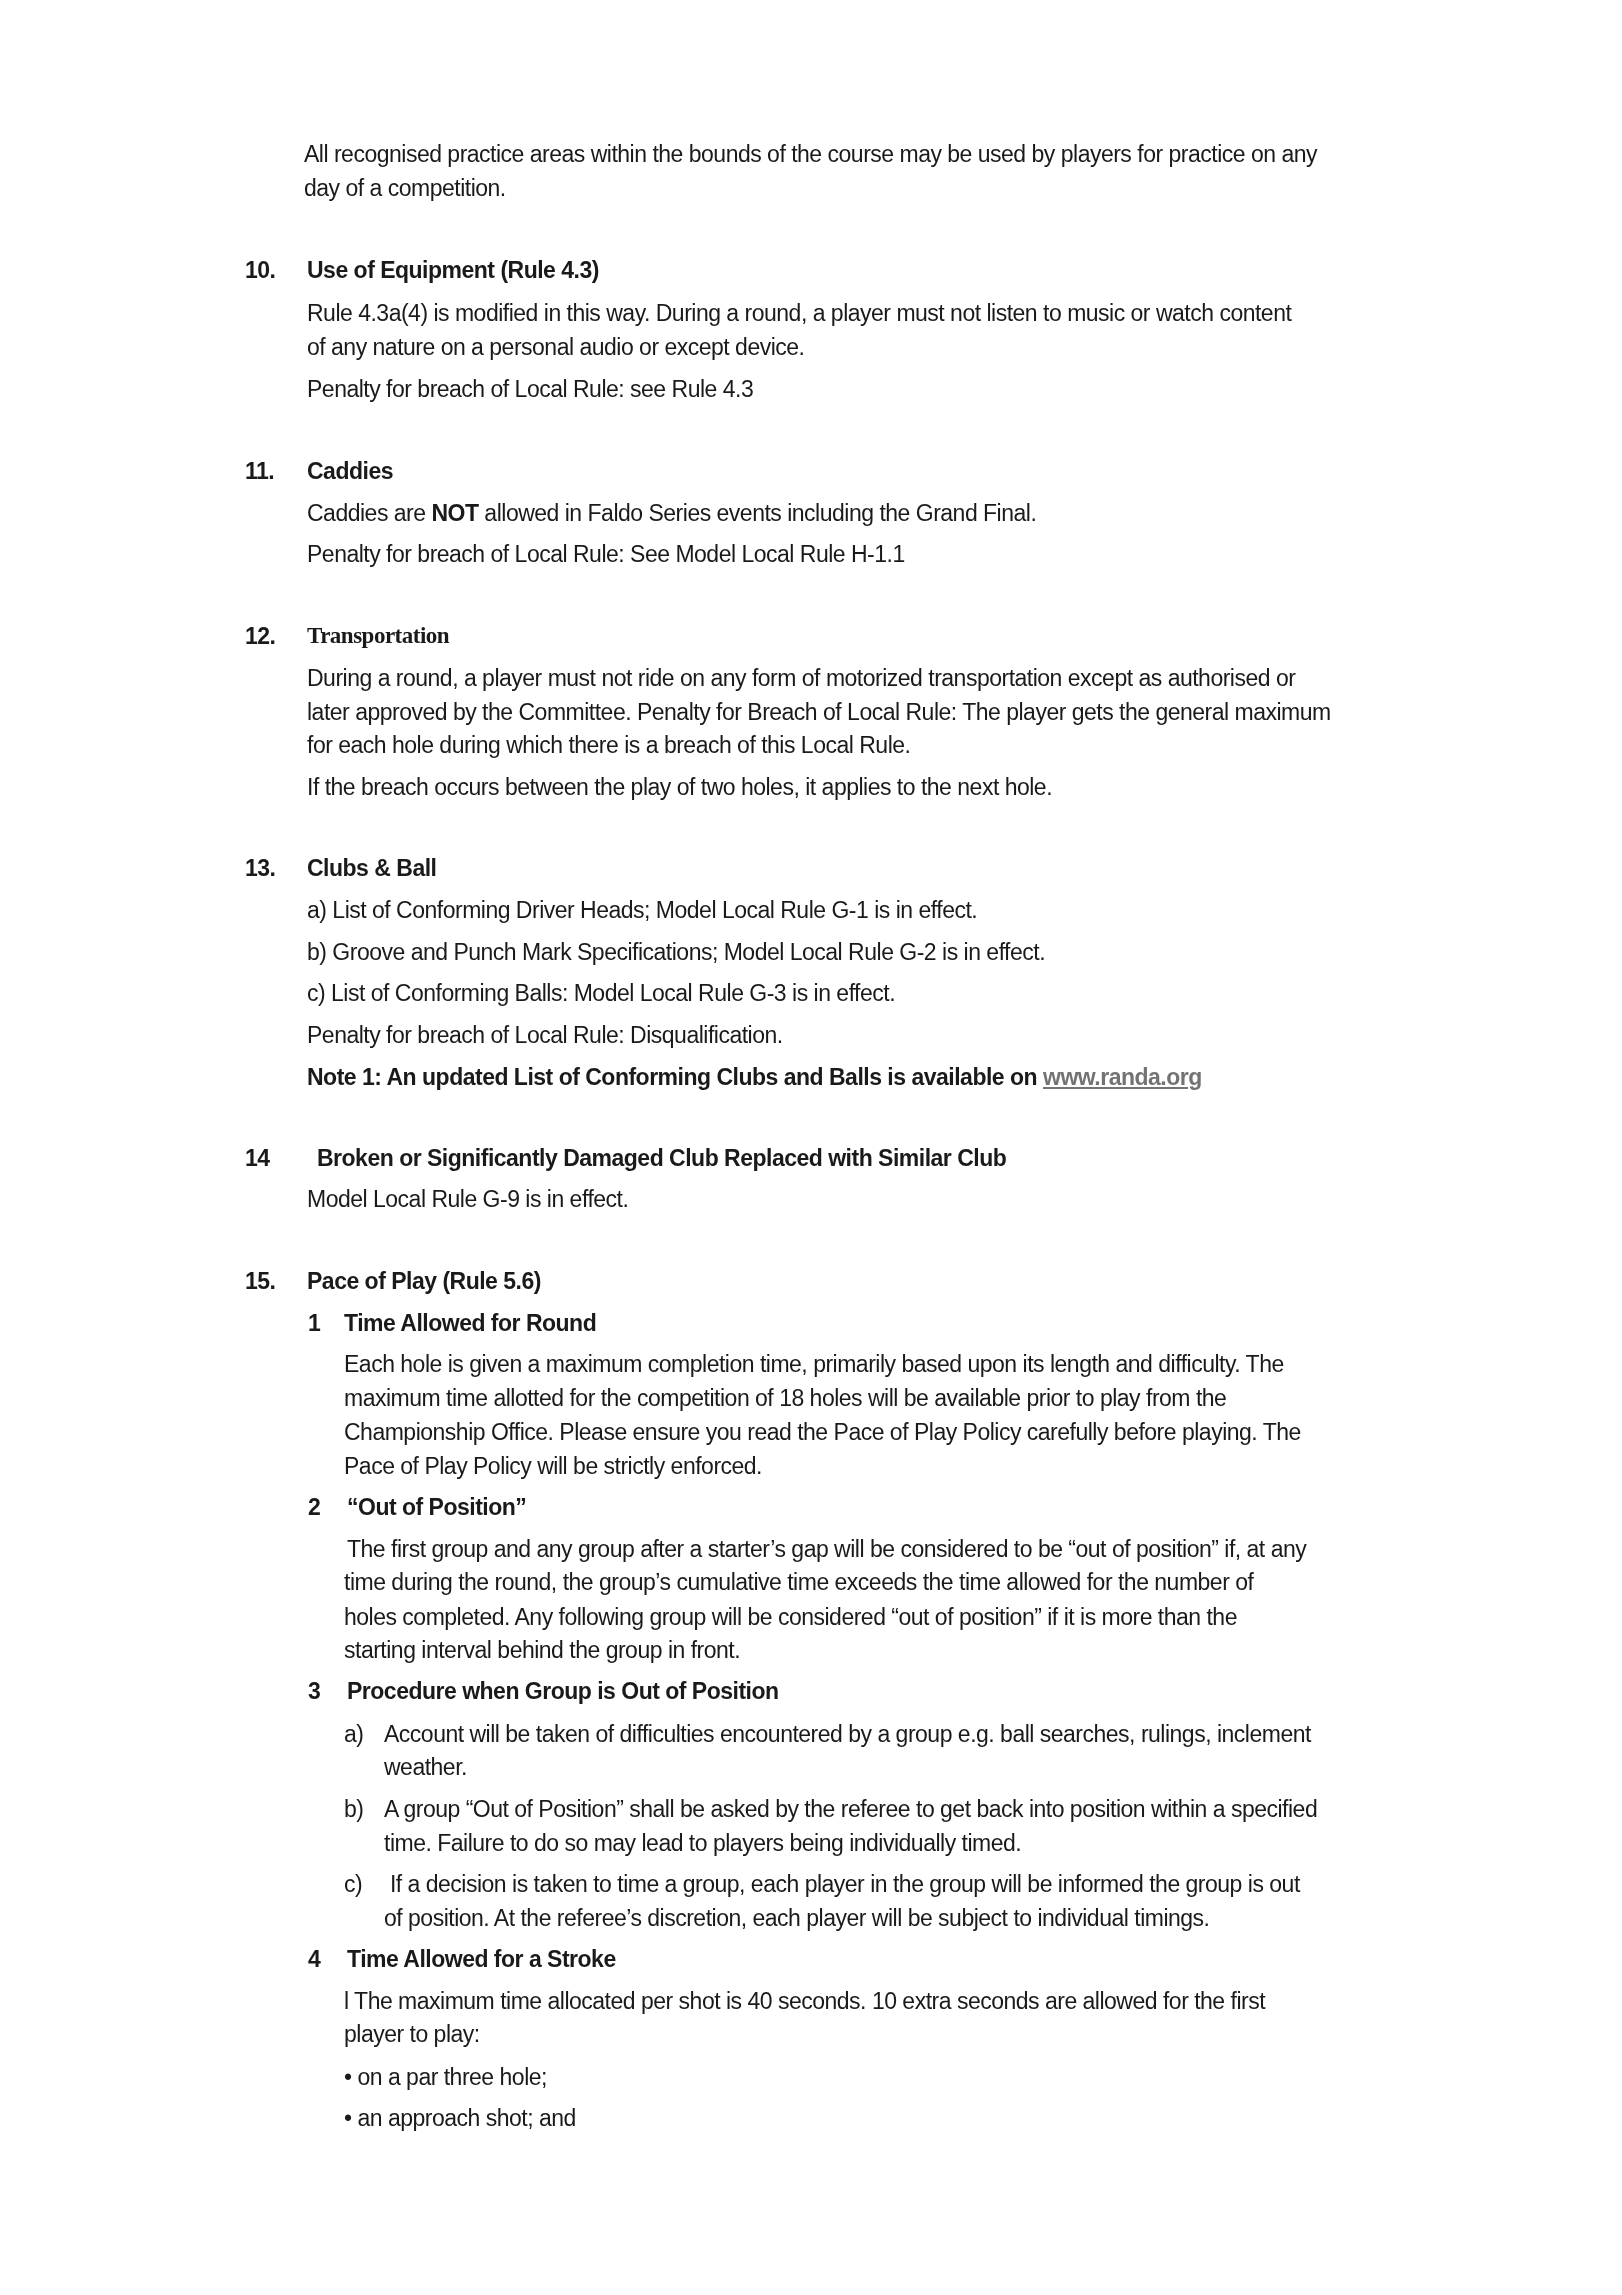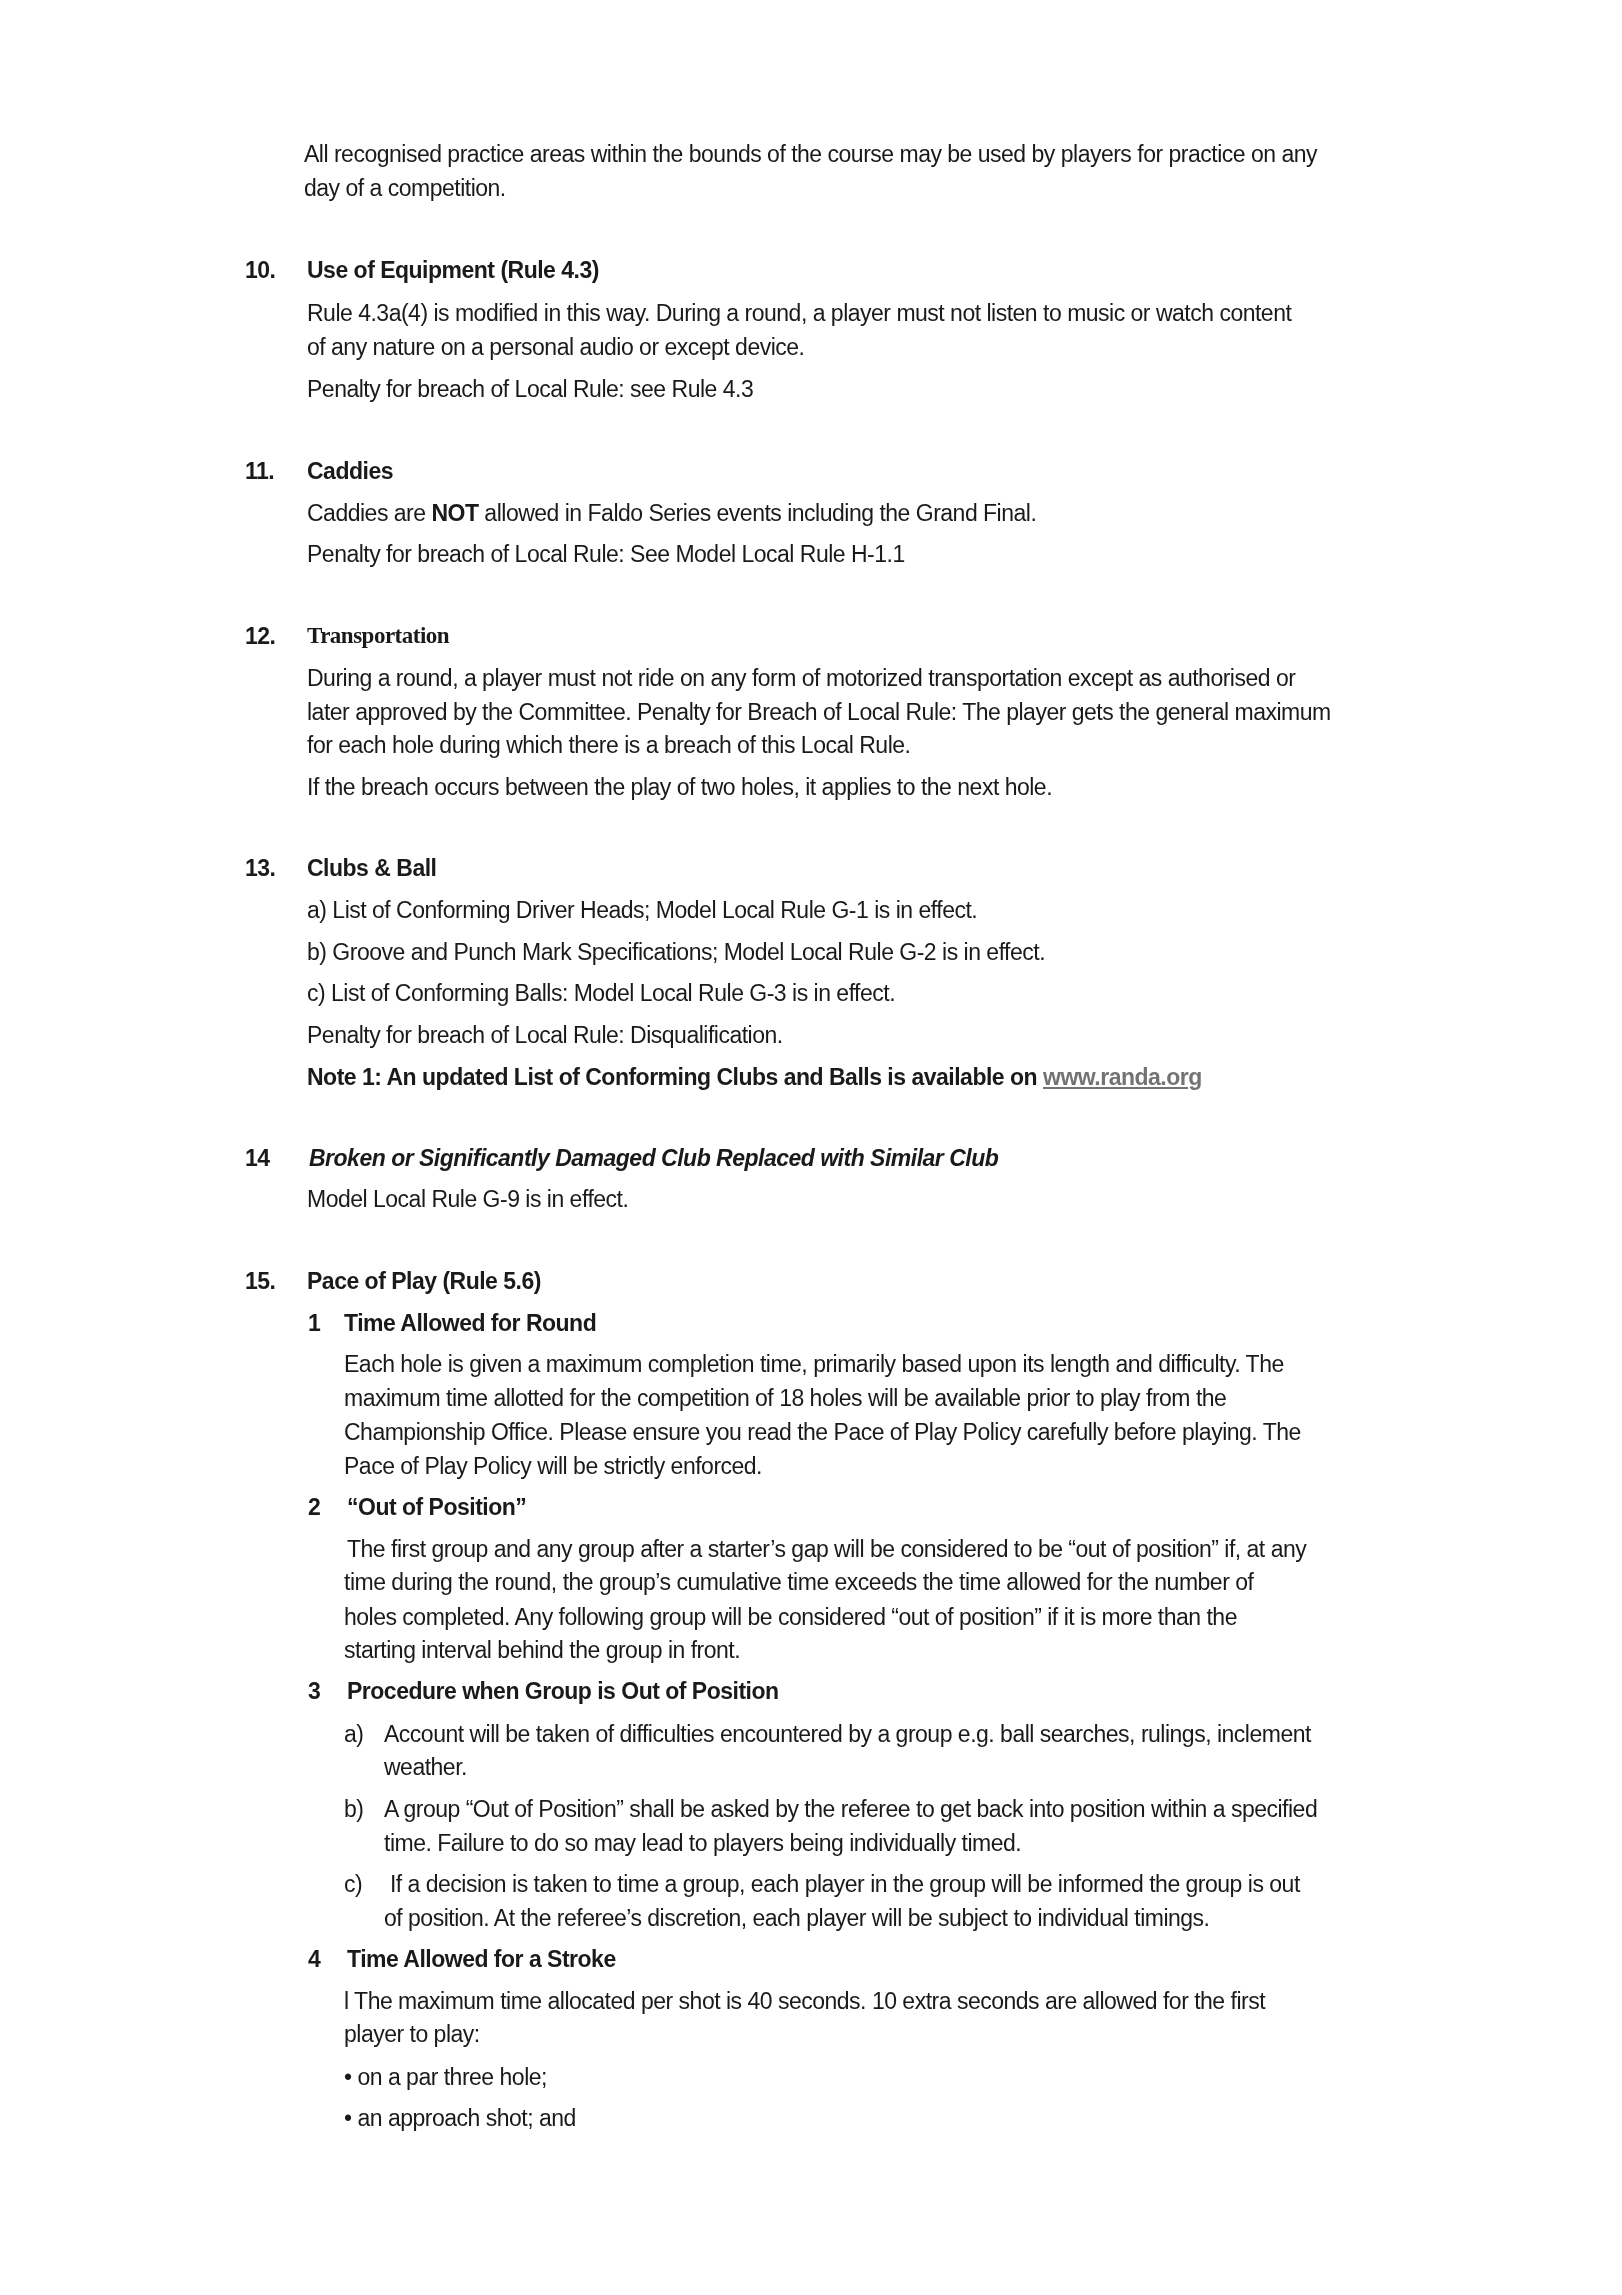--- a/index.html
+++ b/index.html
@@ -44,21 +44,21 @@
 
   <div class="num" style="left:245px; top:854px;">13.</div>
   <div class="line bold" style="left:307px; top:854px;">Clubs &amp; Ball</div>
   <div class="line" style="left:307px; top:896px;">a) List of Conforming Driver Heads; Model Local Rule G-1 is in effect.</div>
   <div class="line" style="left:307px; top:938px;">b) Groove and Punch Mark Specifications; Model Local Rule G-2 is in effect.</div>
   <div class="line" style="left:307px; top:979px;">c) List of Conforming Balls: Model Local Rule G-3 is in effect.</div>
   <div class="line" style="left:307px; top:1021px;">Penalty for breach of Local Rule: Disqualification.</div>
   <div class="line bold" style="left:307px; top:1063px;"><span>Note 1: An updated List of Conforming Clubs and Balls is available on </span><a class="link">www.randa.org</a></div>
 
   <div class="num" style="left:245px; top:1144px;">14</div>
-  <div class="line bold" style="left:309px; top:1144px;font-style:italic;">Broken or Significantly Damaged Club Replaced with Similar Club</div>
+  <div class="line bold" style="left:317px; top:1144px;">Broken or Significantly Damaged Club Replaced with Similar Club</div>
   <div class="line" style="left:307px; top:1185px;">Model Local Rule G-9 is in effect.</div>
 
   <div class="num" style="left:245px; top:1267px;">15.</div>
   <div class="line bold" style="left:307px; top:1267px;">Pace of Play (Rule 5.6)</div>
 
   <div class="num" style="left:308px; top:1309px;">1</div>
   <div class="line bold" style="left:344px; top:1309px;">Time Allowed for Round</div>
   <div class="line" style="left:344px; top:1350px;">Each hole is given a maximum completion time, primarily based upon its length and difficulty. The</div>
   <div class="line" style="left:344px; top:1384px;">maximum time allotted for the competition of 18 holes will be available prior to play from the</div>
   <div class="line" style="left:344px; top:1418px;">Championship Office. Please ensure you read the Pace of Play Policy carefully before playing. The</div>

